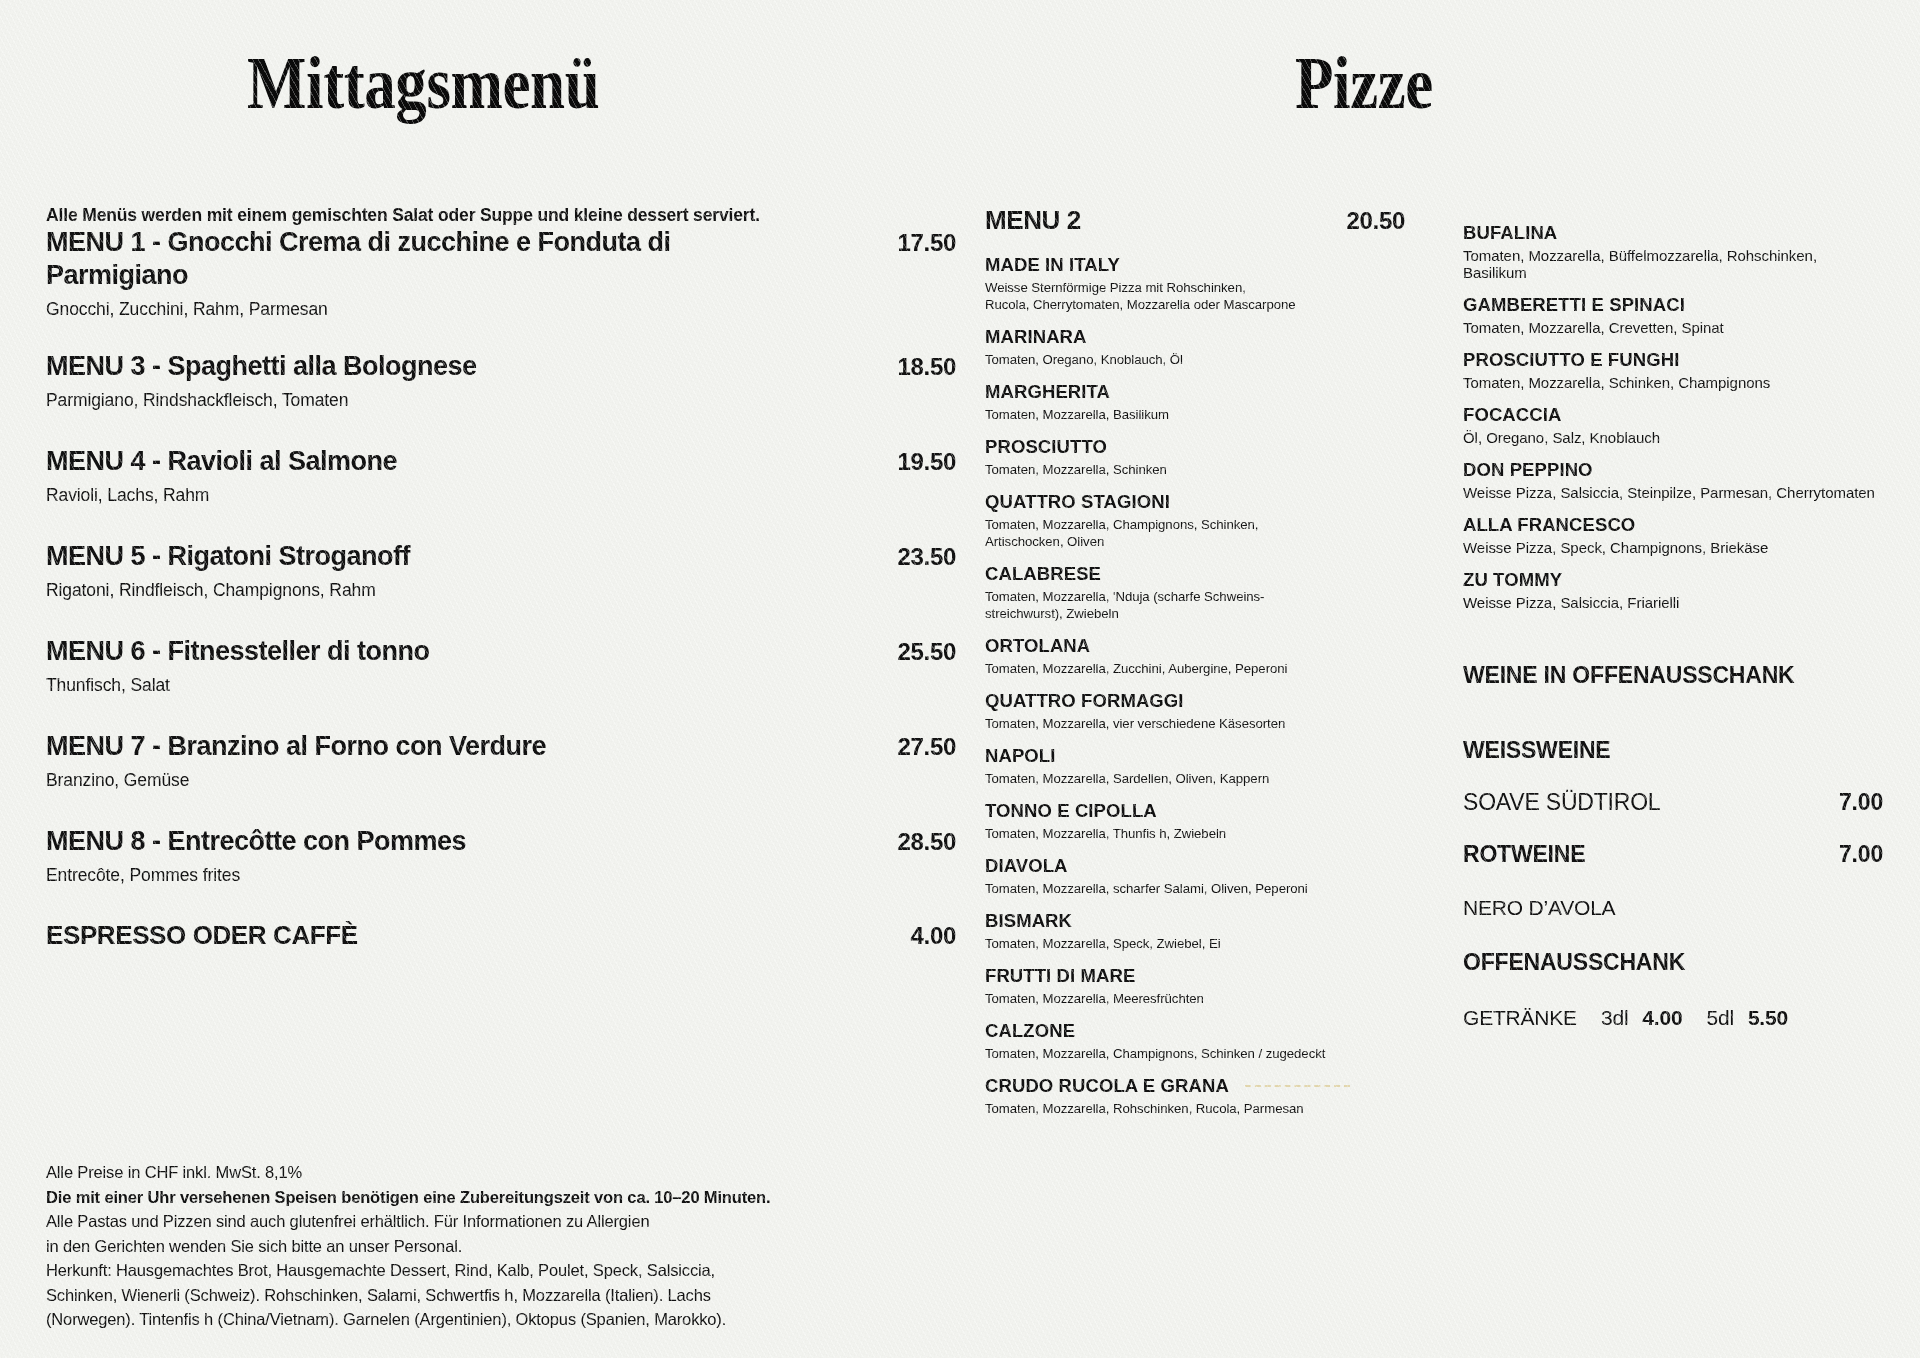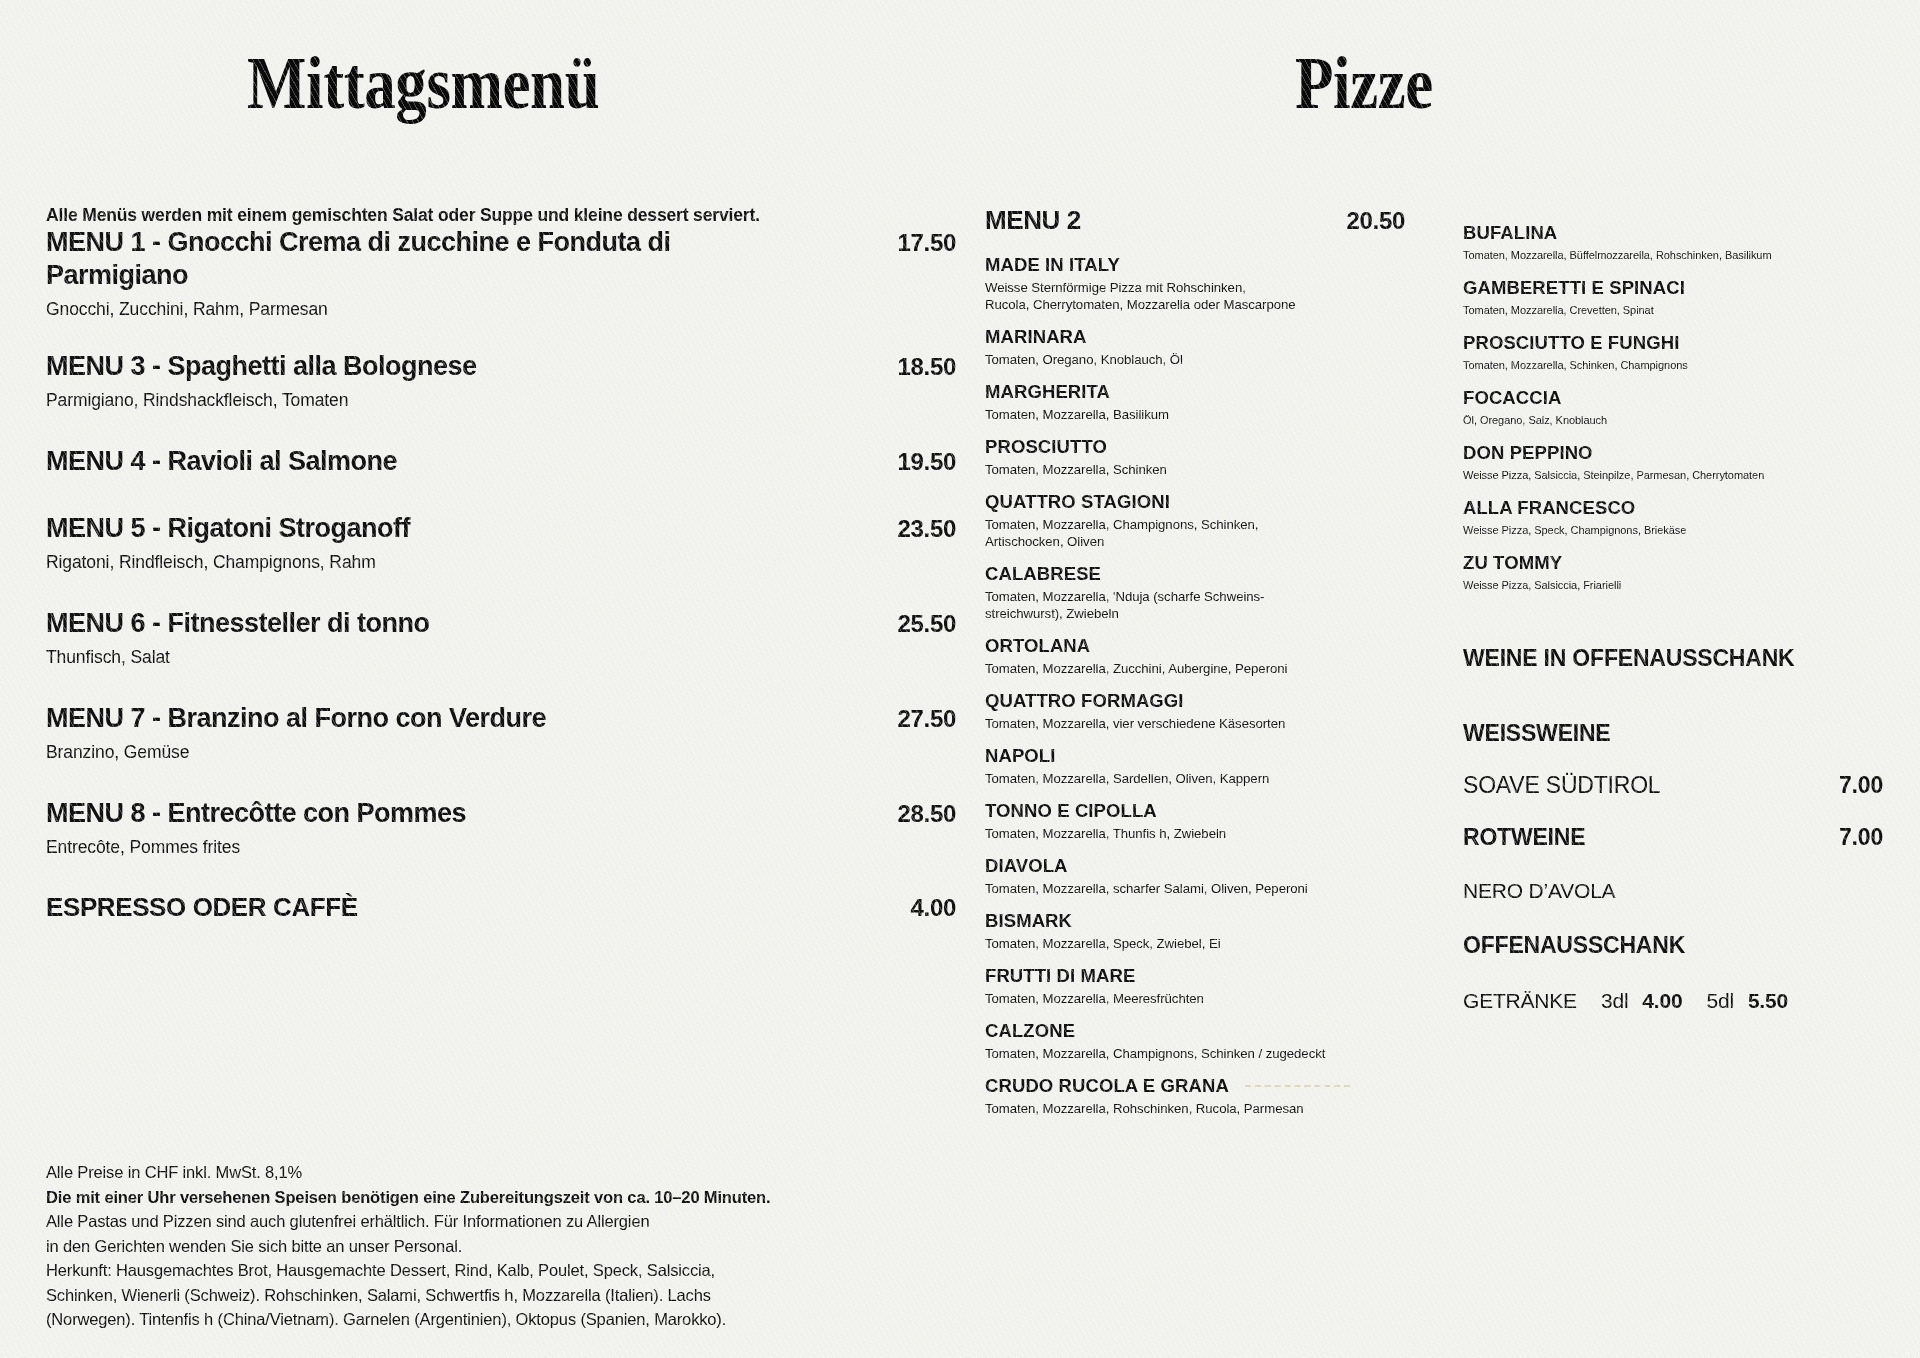--- a/index.html
+++ b/index.html
@@ -169,21 +169,21 @@
     left: 1463px; top: 222px;
     width: 420px;
   }
   .pizza-r { margin-bottom: 13px; }
   .pizza-r .p-name {
     font-size: 18.5px;
     font-weight: 800;
     letter-spacing: .1px;
   }
   .pizza-r .p-desc {
-    font-size: 11px;
+    font-size: 15px;
     font-weight: 400;
     line-height: 17px;
     letter-spacing: -0.05px;
     margin-top: 3px;
   }
 
   #wines-heading {
     font-size: 23px;
     font-weight: 800;
     letter-spacing: -0.2px;
@@ -260,20 +260,21 @@
             <div class="m-name">MENU 3 - Spaghetti alla Bolognese</div>
             <div class="m-price">18.50</div>
           </div>
           <div class="m-desc">Parmigiano, Rindshackfleisch, Tomaten</div>
         </div>
         <div class="menu-block">
           <div class="menu-row">
             <div class="m-name">MENU 4 - Ravioli al Salmone</div>
             <div class="m-price">19.50</div>
           </div>
+          <div class="m-desc">Ravioli, Lachs, Rahm</div>
         </div>
         <div class="menu-block">
           <div class="menu-row">
             <div class="m-name">MENU 5 - Rigatoni Stroganoff</div>
             <div class="m-price">23.50</div>
           </div>
           <div class="m-desc">Rigatoni, Rindfleisch, Champignons, Rahm</div>
         </div>
         <div class="menu-block">
           <div class="menu-row">

